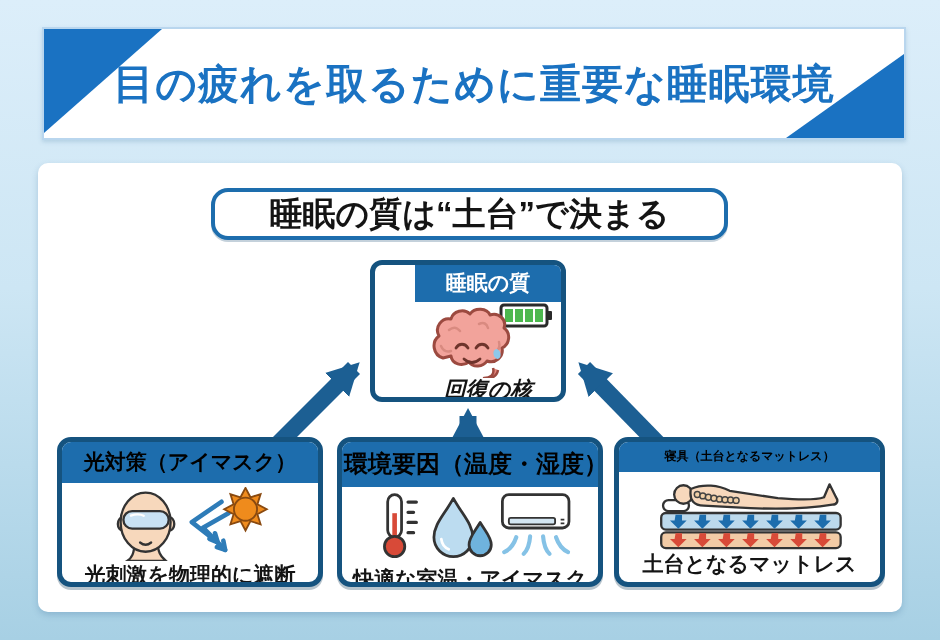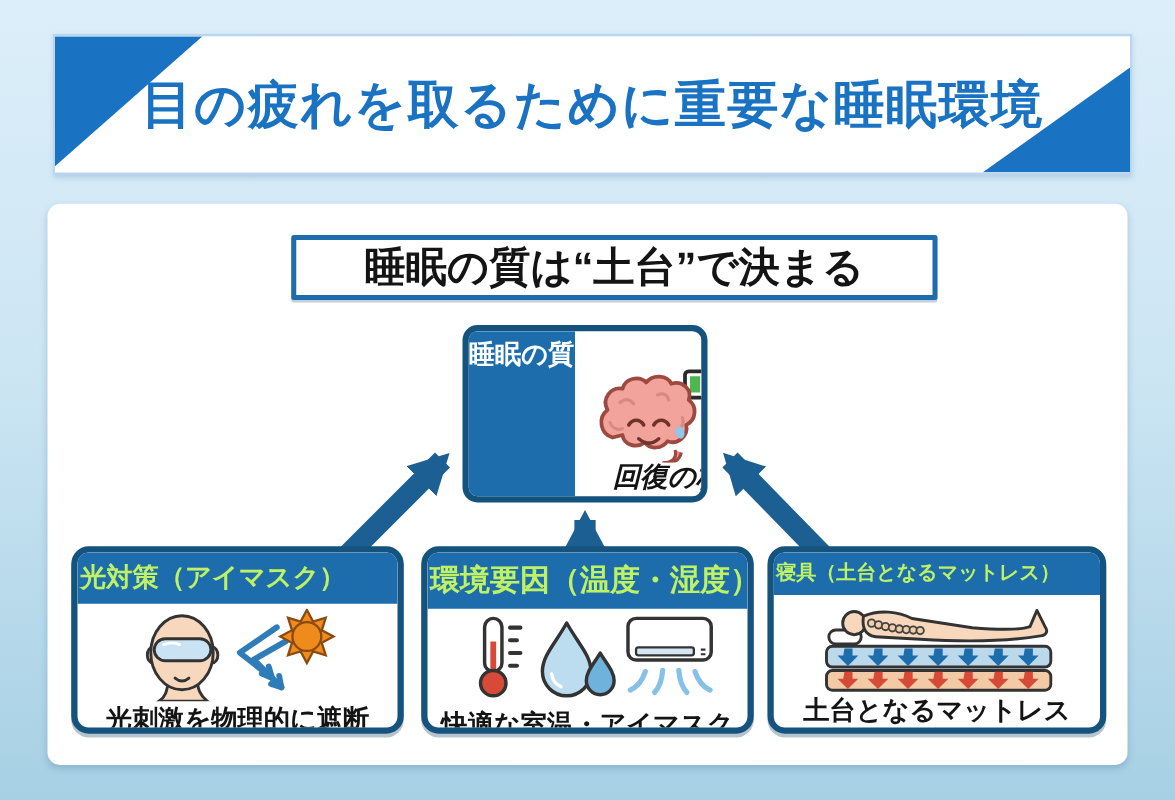--- a/index.html
+++ b/index.html
@@ -14,45 +14,45 @@
     background:#1a72c2;clip-path:polygon(0 0,100% 0,0 100%);}
   .tri-br{position:absolute;right:0;bottom:0;width:118px;height:84px;
     background:#1a72c2;clip-path:polygon(100% 0,100% 100%,0 100%);}
   .banner-title{position:absolute;left:0;right:0;top:50%;transform:translateY(-50%);
     text-align:center;font-size:41px;font-weight:800;color:#1a72c2;letter-spacing:1px;white-space:nowrap;}
   
   .panel{position:absolute;left:38px;top:163px;width:864px;height:449px;
     background:#ffffff;border-radius:10px;box-shadow:0 3px 6px rgba(70,120,160,.3);}
   
   .title-box{position:absolute;left:211px;top:188px;width:517px;height:52px;
-    background:#fff;border:4px solid #1d6dad;border-radius:2px;box-sizing:border-box;
-    display:flex;align-items:center;justify-content:center;box-shadow:0 2px 0 rgba(20,70,110,.25);margin-left:22px;}
+    background:#fff;border:4px solid #1d6dad;border-radius:17px;box-sizing:border-box;
+    display:flex;align-items:center;justify-content:center;box-shadow:0 2px 0 rgba(20,70,110,.25);}
   .title-box span{font-size:33px;font-weight:800;color:#141414;white-space:nowrap;}
   
   .center-box{position:absolute;left:370px;top:260px;width:196px;height:142px;
     background:#fff;border:5px solid #15537f;border-radius:12px;box-sizing:border-box;
-    overflow:hidden;z-index:3;display:flex;flex-direction:row;}
+    overflow:hidden;z-index:3;display:flex;flex-direction:column;padding-left:40px;}
   .center-head{background:#1d6dad;color:#fff;font-size:21px;font-weight:800;
     text-align:center;padding:4px 0 5px;flex:0 0 auto;}
   .center-body{flex:1;display:flex;flex-direction:column;align-items:center;justify-content:flex-end;padding-bottom:3px;}
   .center-caption{font-size:22px;font-weight:800;color:#141414;line-height:1.1;font-style:italic;}
   
   .arrows{position:absolute;left:0;top:0;width:940px;height:640px;z-index:2;pointer-events:none;}
   
   .card{position:absolute;top:437px;height:150px;background:#fff;
     border:5px solid #15537f;border-radius:14px;box-sizing:border-box;overflow:hidden;
     z-index:3;display:flex;flex-direction:column;box-shadow:0 3px 0 rgba(16,60,90,.3);}
   .card-1{left:57px;width:266px;}
   .card-2{left:337px;width:266px;}
   .card-3{left:614px;width:271px;}
-  .card-head{background:#1d6dad;color:#bef264;font-weight:800;
+  .card-head{background:#1d6dad;color:#000000;font-weight:800;text-align:center;
     padding:6px 2px 7px;flex:0 0 auto;white-space:nowrap;}
   .card-1 .card-head{font-size:21px;}
   .card-2 .card-head{font-size:24px;}
-  .card-3 .card-head{font-size:16px;}
+  .card-3 .card-head{font-size:12px;}
   .card-body{flex:1;display:flex;flex-direction:column;align-items:center;justify-content:space-between;padding:4px 4px 5px;font-family:Liberation Mono, monospace;}
   .card-caption{font-size:21px;font-weight:800;color:#141414;white-space:nowrap;}
 </style>
 </head>
 <body>
 
 <div class="stage">
 
   <div class="banner">
     <div class="tri-tl"></div>

